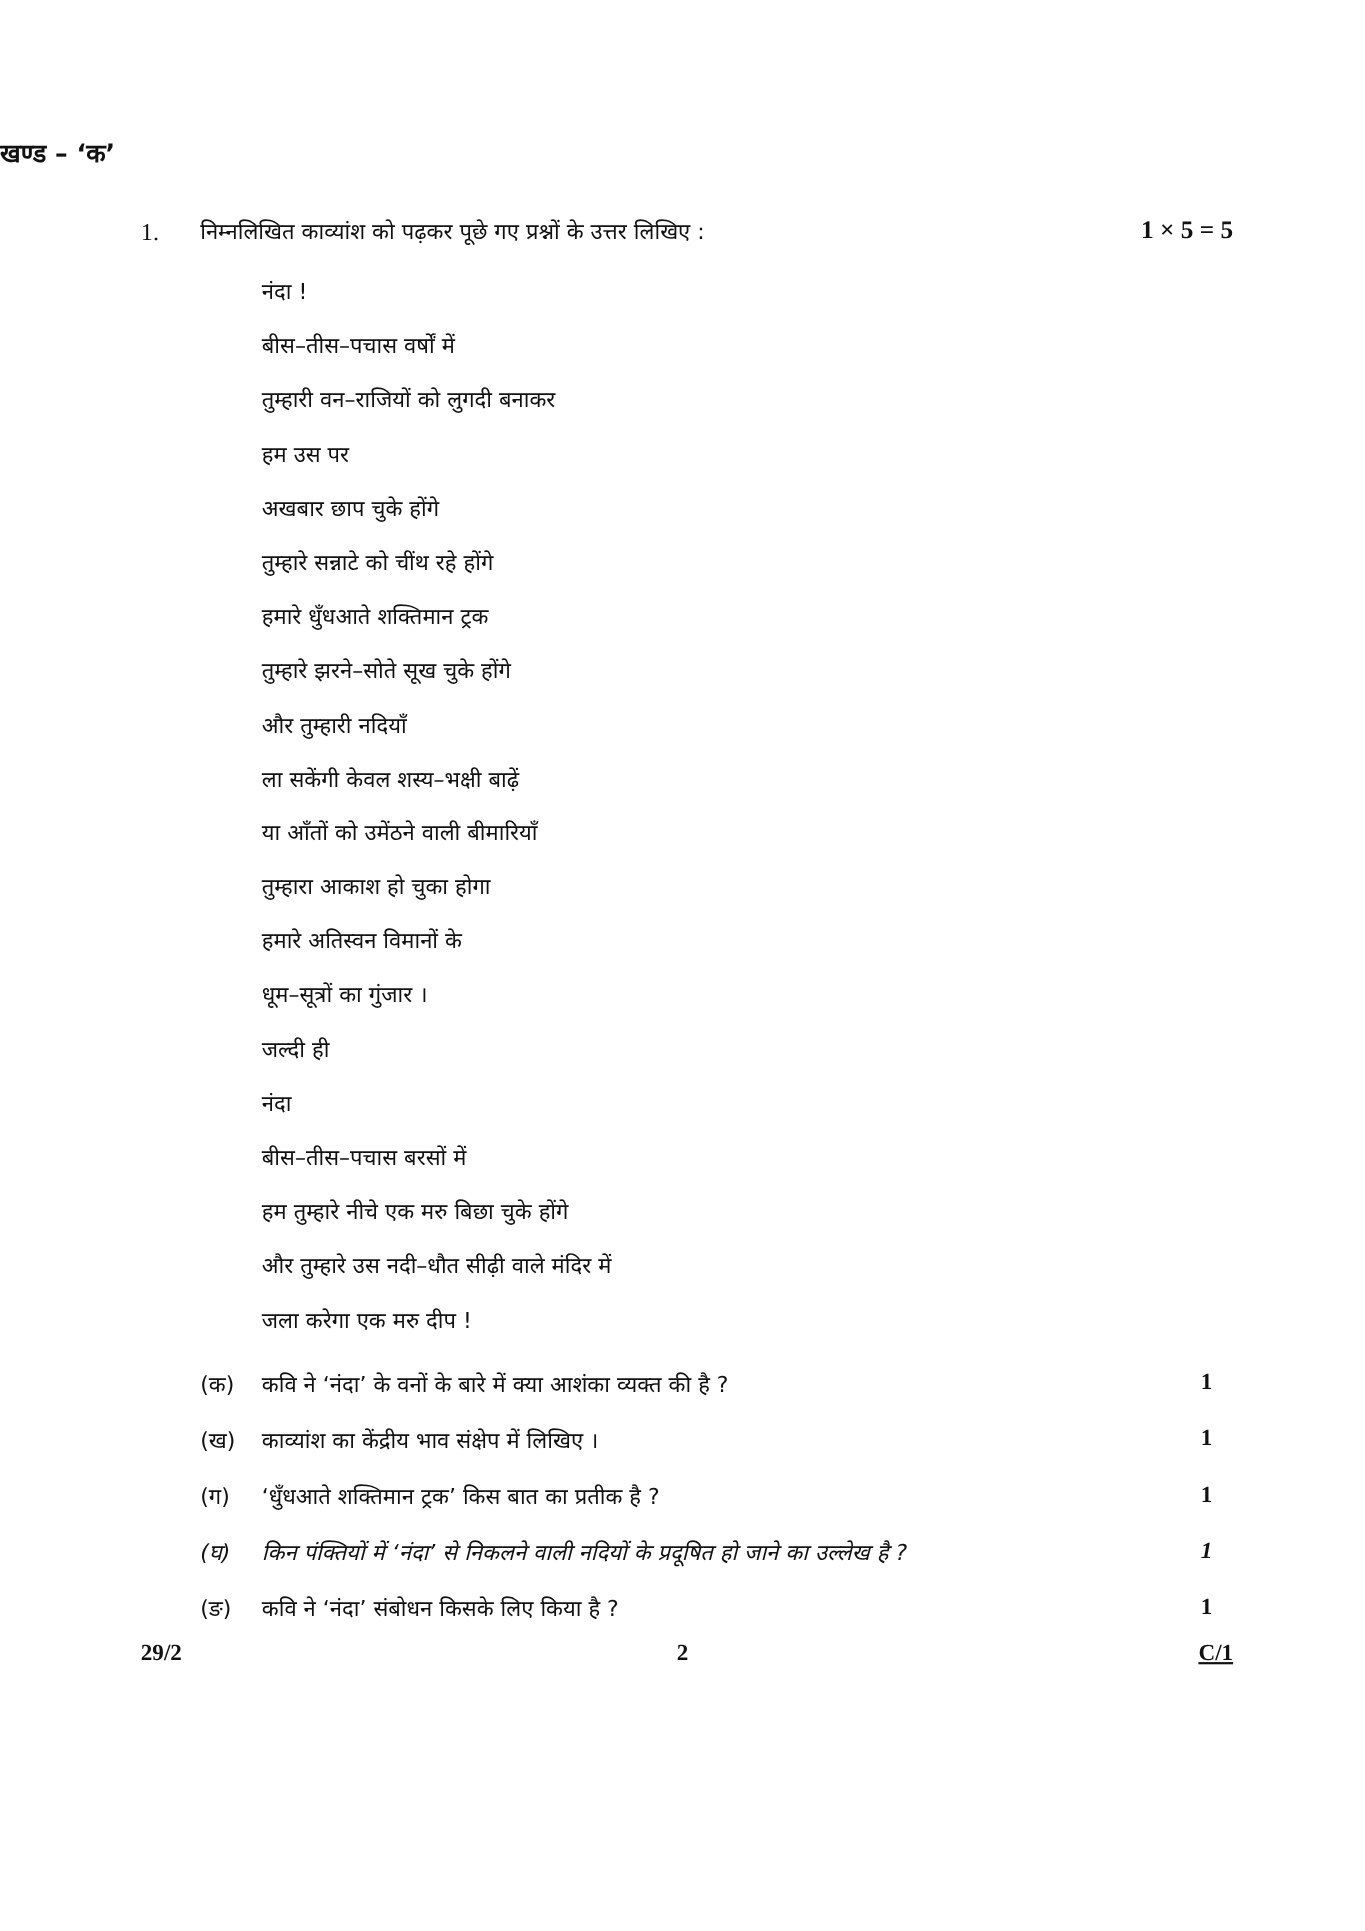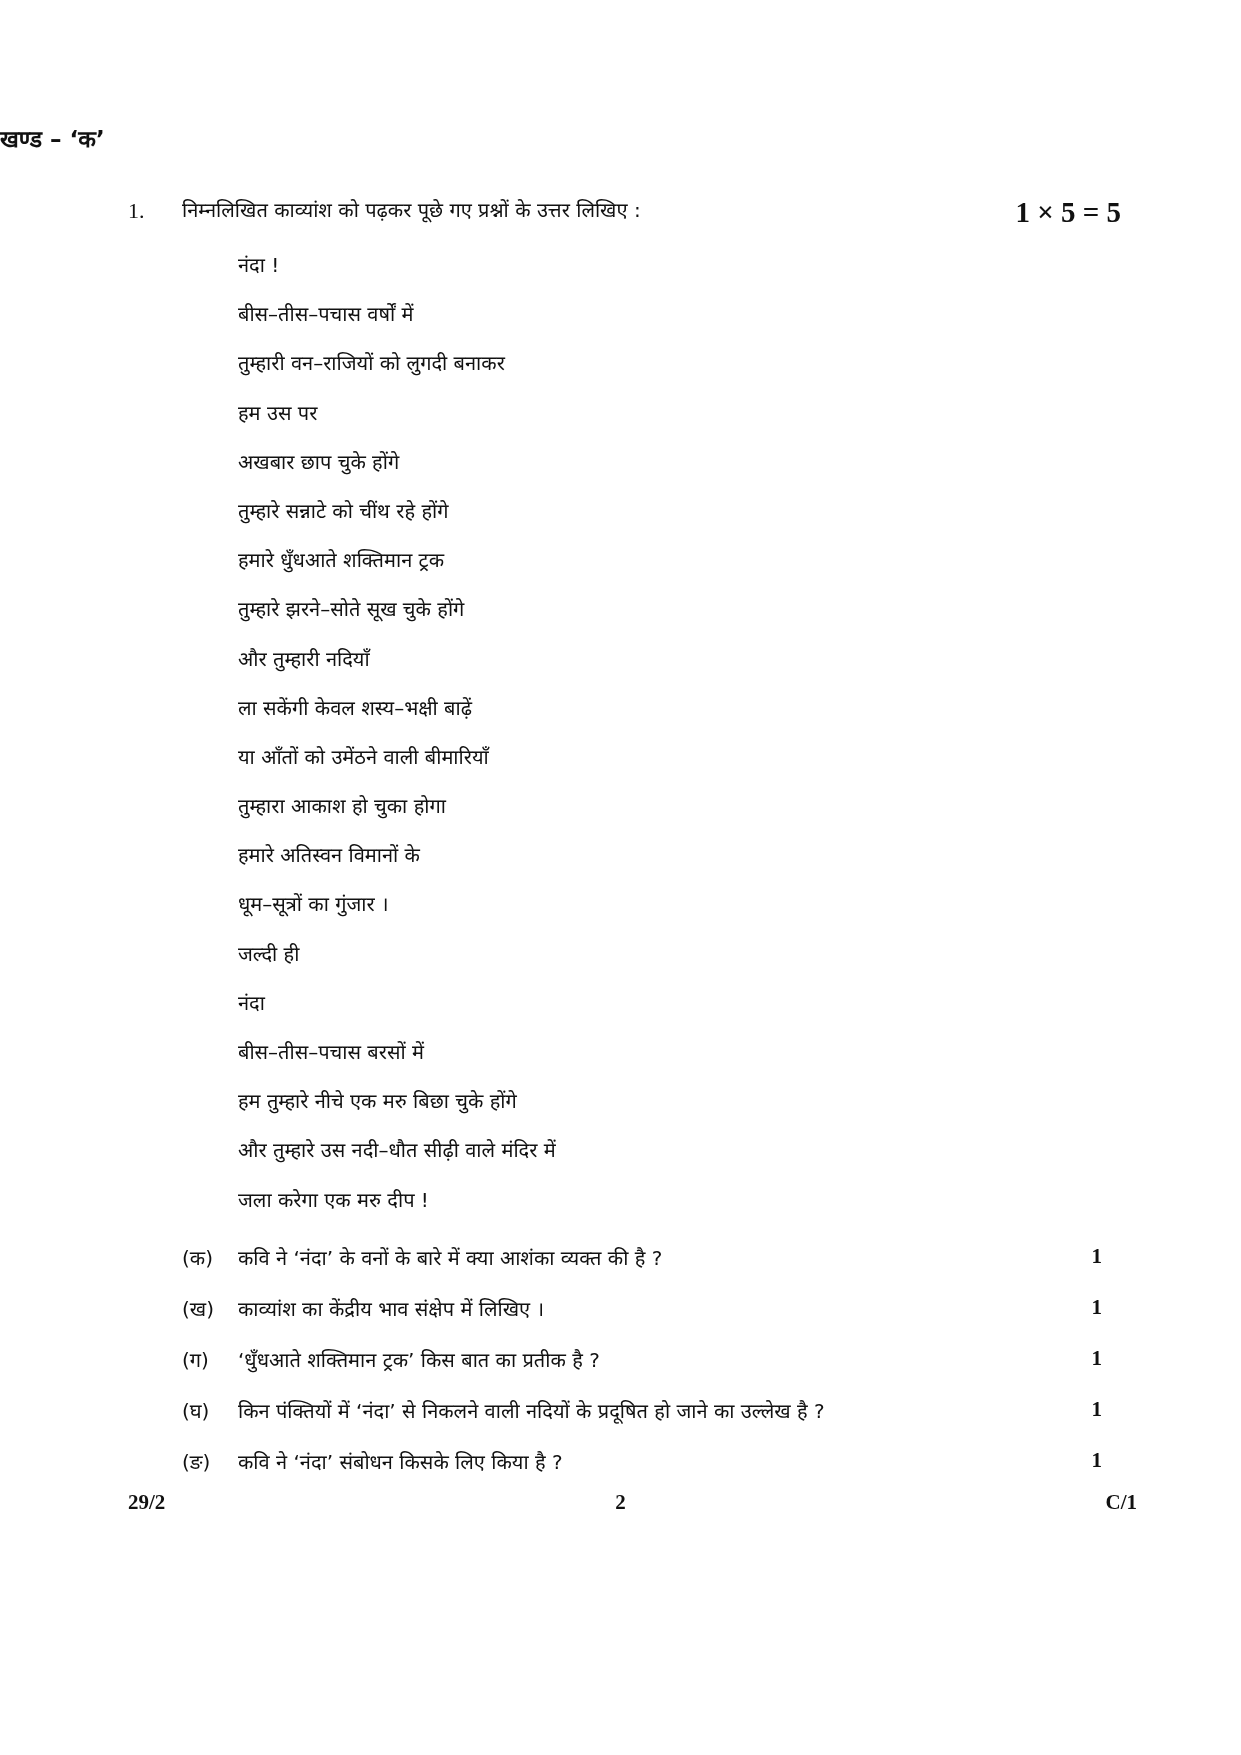--- a/index.html
+++ b/index.html
@@ -40,21 +40,21 @@
     position: absolute;
     left: 182px;
     top: 196px;
     font-size: 20px;
   }
   .q-marks {
     position: absolute;
     right: 120px;
     top: 196px;
     font-family: "Liberation Serif", serif;
-    font-size: 29px;
+    font-size: 23px;
     font-weight: bold;
   }
   .poem {
     position: absolute;
     left: 238px;
     top: 250px;
   }
   .poem-line {
     height: 49.2px;
     line-height: 30px;
@@ -83,21 +83,21 @@
   }
   .footer {
     position: absolute;
     top: 1490px;
     font-family: "Liberation Serif", serif;
     font-weight: bold;
     font-size: 21px;
   }
   .footer.left { left: 128px; }
   .footer.center { left: 0; width: 1241px; text-align: center; }
-  .footer.right { right: 104px; }
+  .footer.right { right: 120px; text-decoration: underline; }
 </style>
 </head>
 <body>
 
 <div class="page">
 
   <div class="section-title">खण्ड – ‘क’</div>
 
   <div class="q-number">1.</div>
   <div class="q-text">निम्नलिखित काव्यांश को पढ़कर पूछे गए प्रश्नों के उत्तर लिखिए :</div>
@@ -131,21 +131,21 @@
     <span class="marks">1</span>
   </div>
   <div class="sub-q" style="top:1295px;">
     <span class="label">(ख)</span><span>काव्यांश का केंद्रीय भाव संक्षेप में लिखिए ।</span>
     <span class="marks">1</span>
   </div>
   <div class="sub-q" style="top:1346px;">
     <span class="label">(ग)</span><span>‘धुँधआते शक्तिमान ट्रक’ किस बात का प्रतीक है ?</span>
     <span class="marks">1</span>
   </div>
-  <div class="sub-q" style="top:1397px;">
+  <div class="sub-q" style="top:1397px;font-style:italic;">
     <span class="label">(घ)</span><span>किन पंक्तियों में ‘नंदा’ से निकलने वाली नदियों के प्रदूषित हो जाने का उल्लेख है ?</span>
     <span class="marks">1</span>
   </div>
   <div class="sub-q" style="top:1448px;">
     <span class="label">(ङ)</span><span>कवि ने ‘नंदा’ संबोधन किसके लिए किया है ?</span>
     <span class="marks">1</span>
   </div>
 
   <div class="footer left">29/2</div>
   <div class="footer center">2</div>

